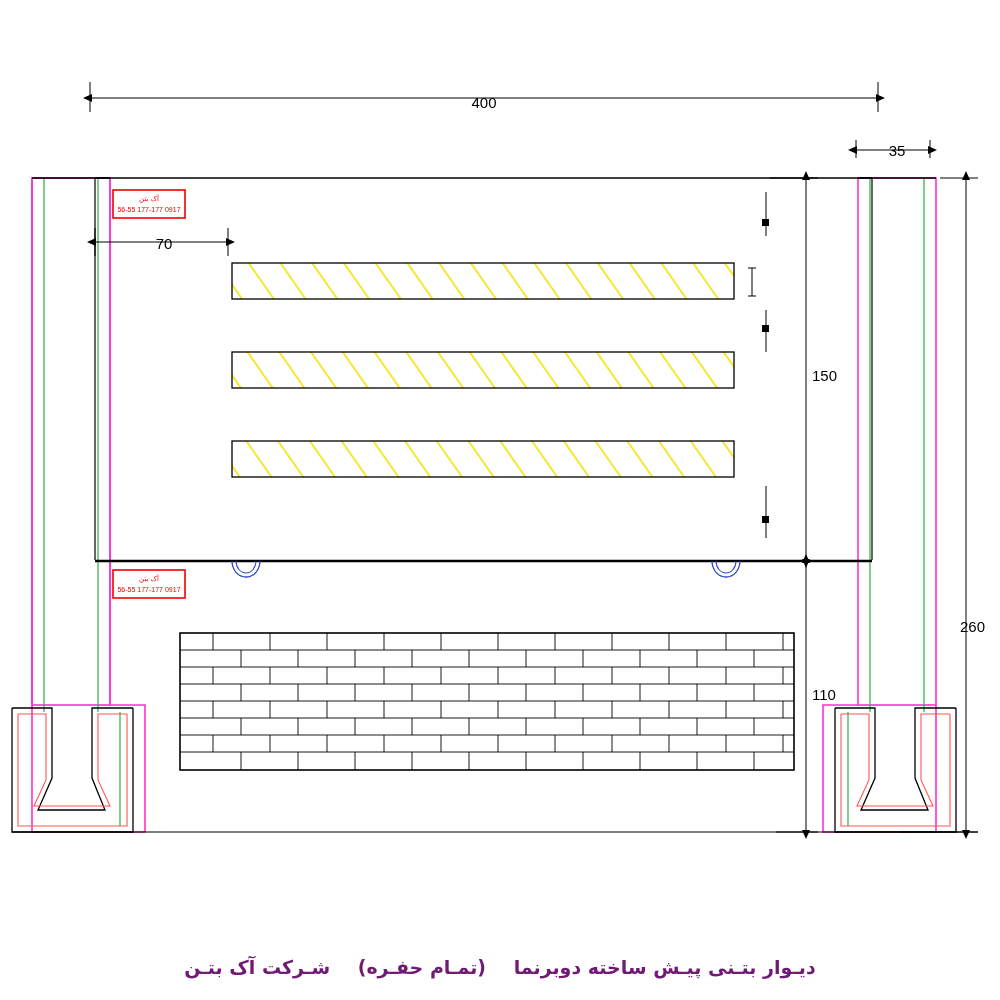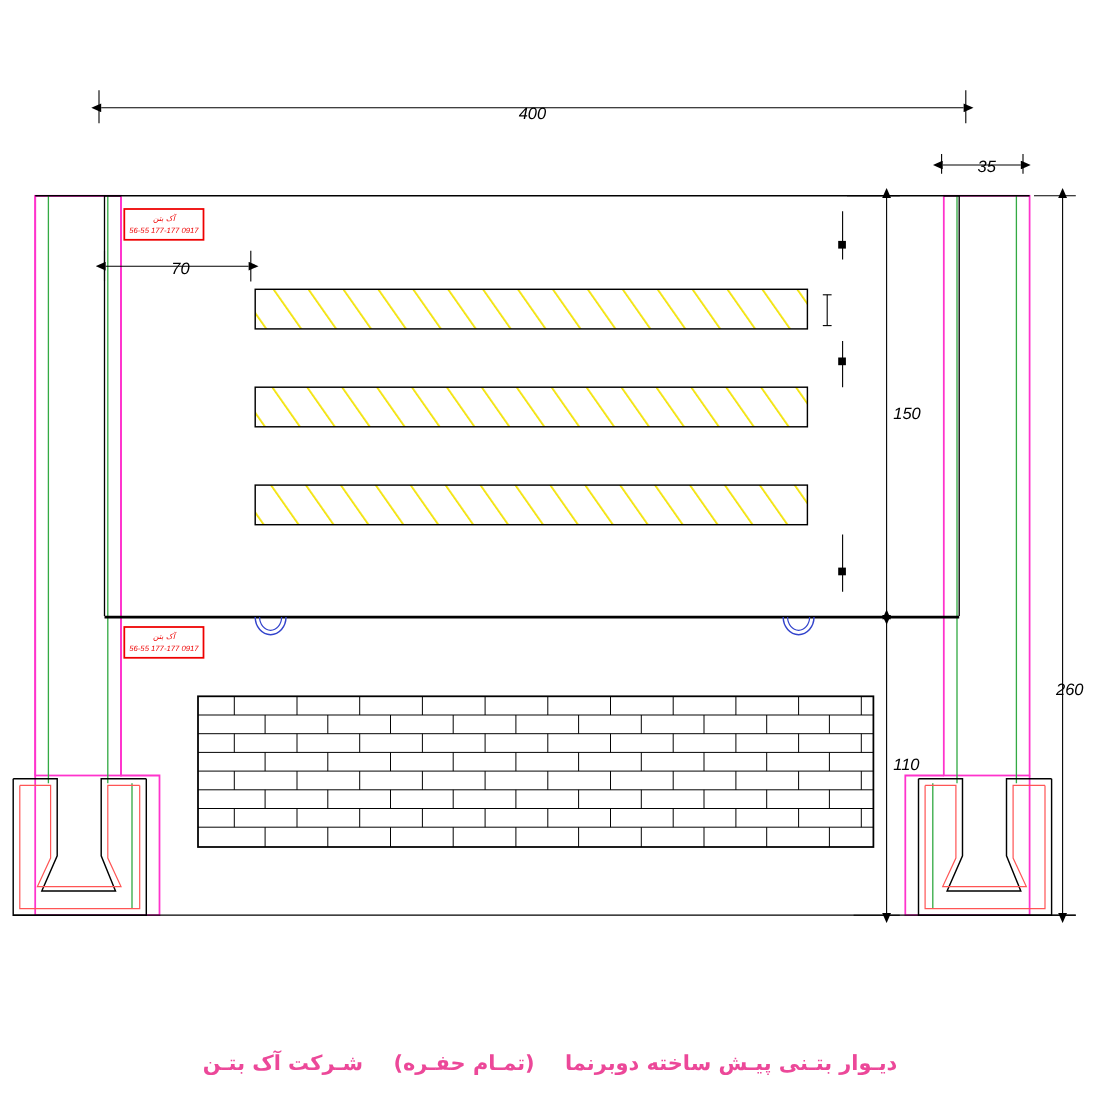--- a/index.html
+++ b/index.html
@@ -3,30 +3,30 @@
 <meta charset="utf-8">
 <style>
   html,body{margin:0;padding:0;}
   body{
     width:1000px;height:1000px;
     background:#ffffff;
     font-family:"Liberation Sans", sans-serif;
     overflow:hidden;
     position:relative;
   }
-  #stage{position:absolute;left:0;top:0;width:988px;height:1000px;font-style:italic;}
+  #stage{position:absolute;left:0;top:0;width:988px;height:1000px;}
   svg{display:block;}
   .caption{
     position:absolute;
     left:0;right:0;
     bottom:22px;
     text-align:center;
     font-size:19px;
     font-weight:bold;
-    color:#ec4899;
+    color:#701a75;
     direction:rtl;
     letter-spacing:1px;
     font-family:"DejaVu Sans", sans-serif;
   }
   .caption span{display:inline-block;margin:0 10px;}
 </style>
 </head>
 <body>
 
 <div id="stage">

